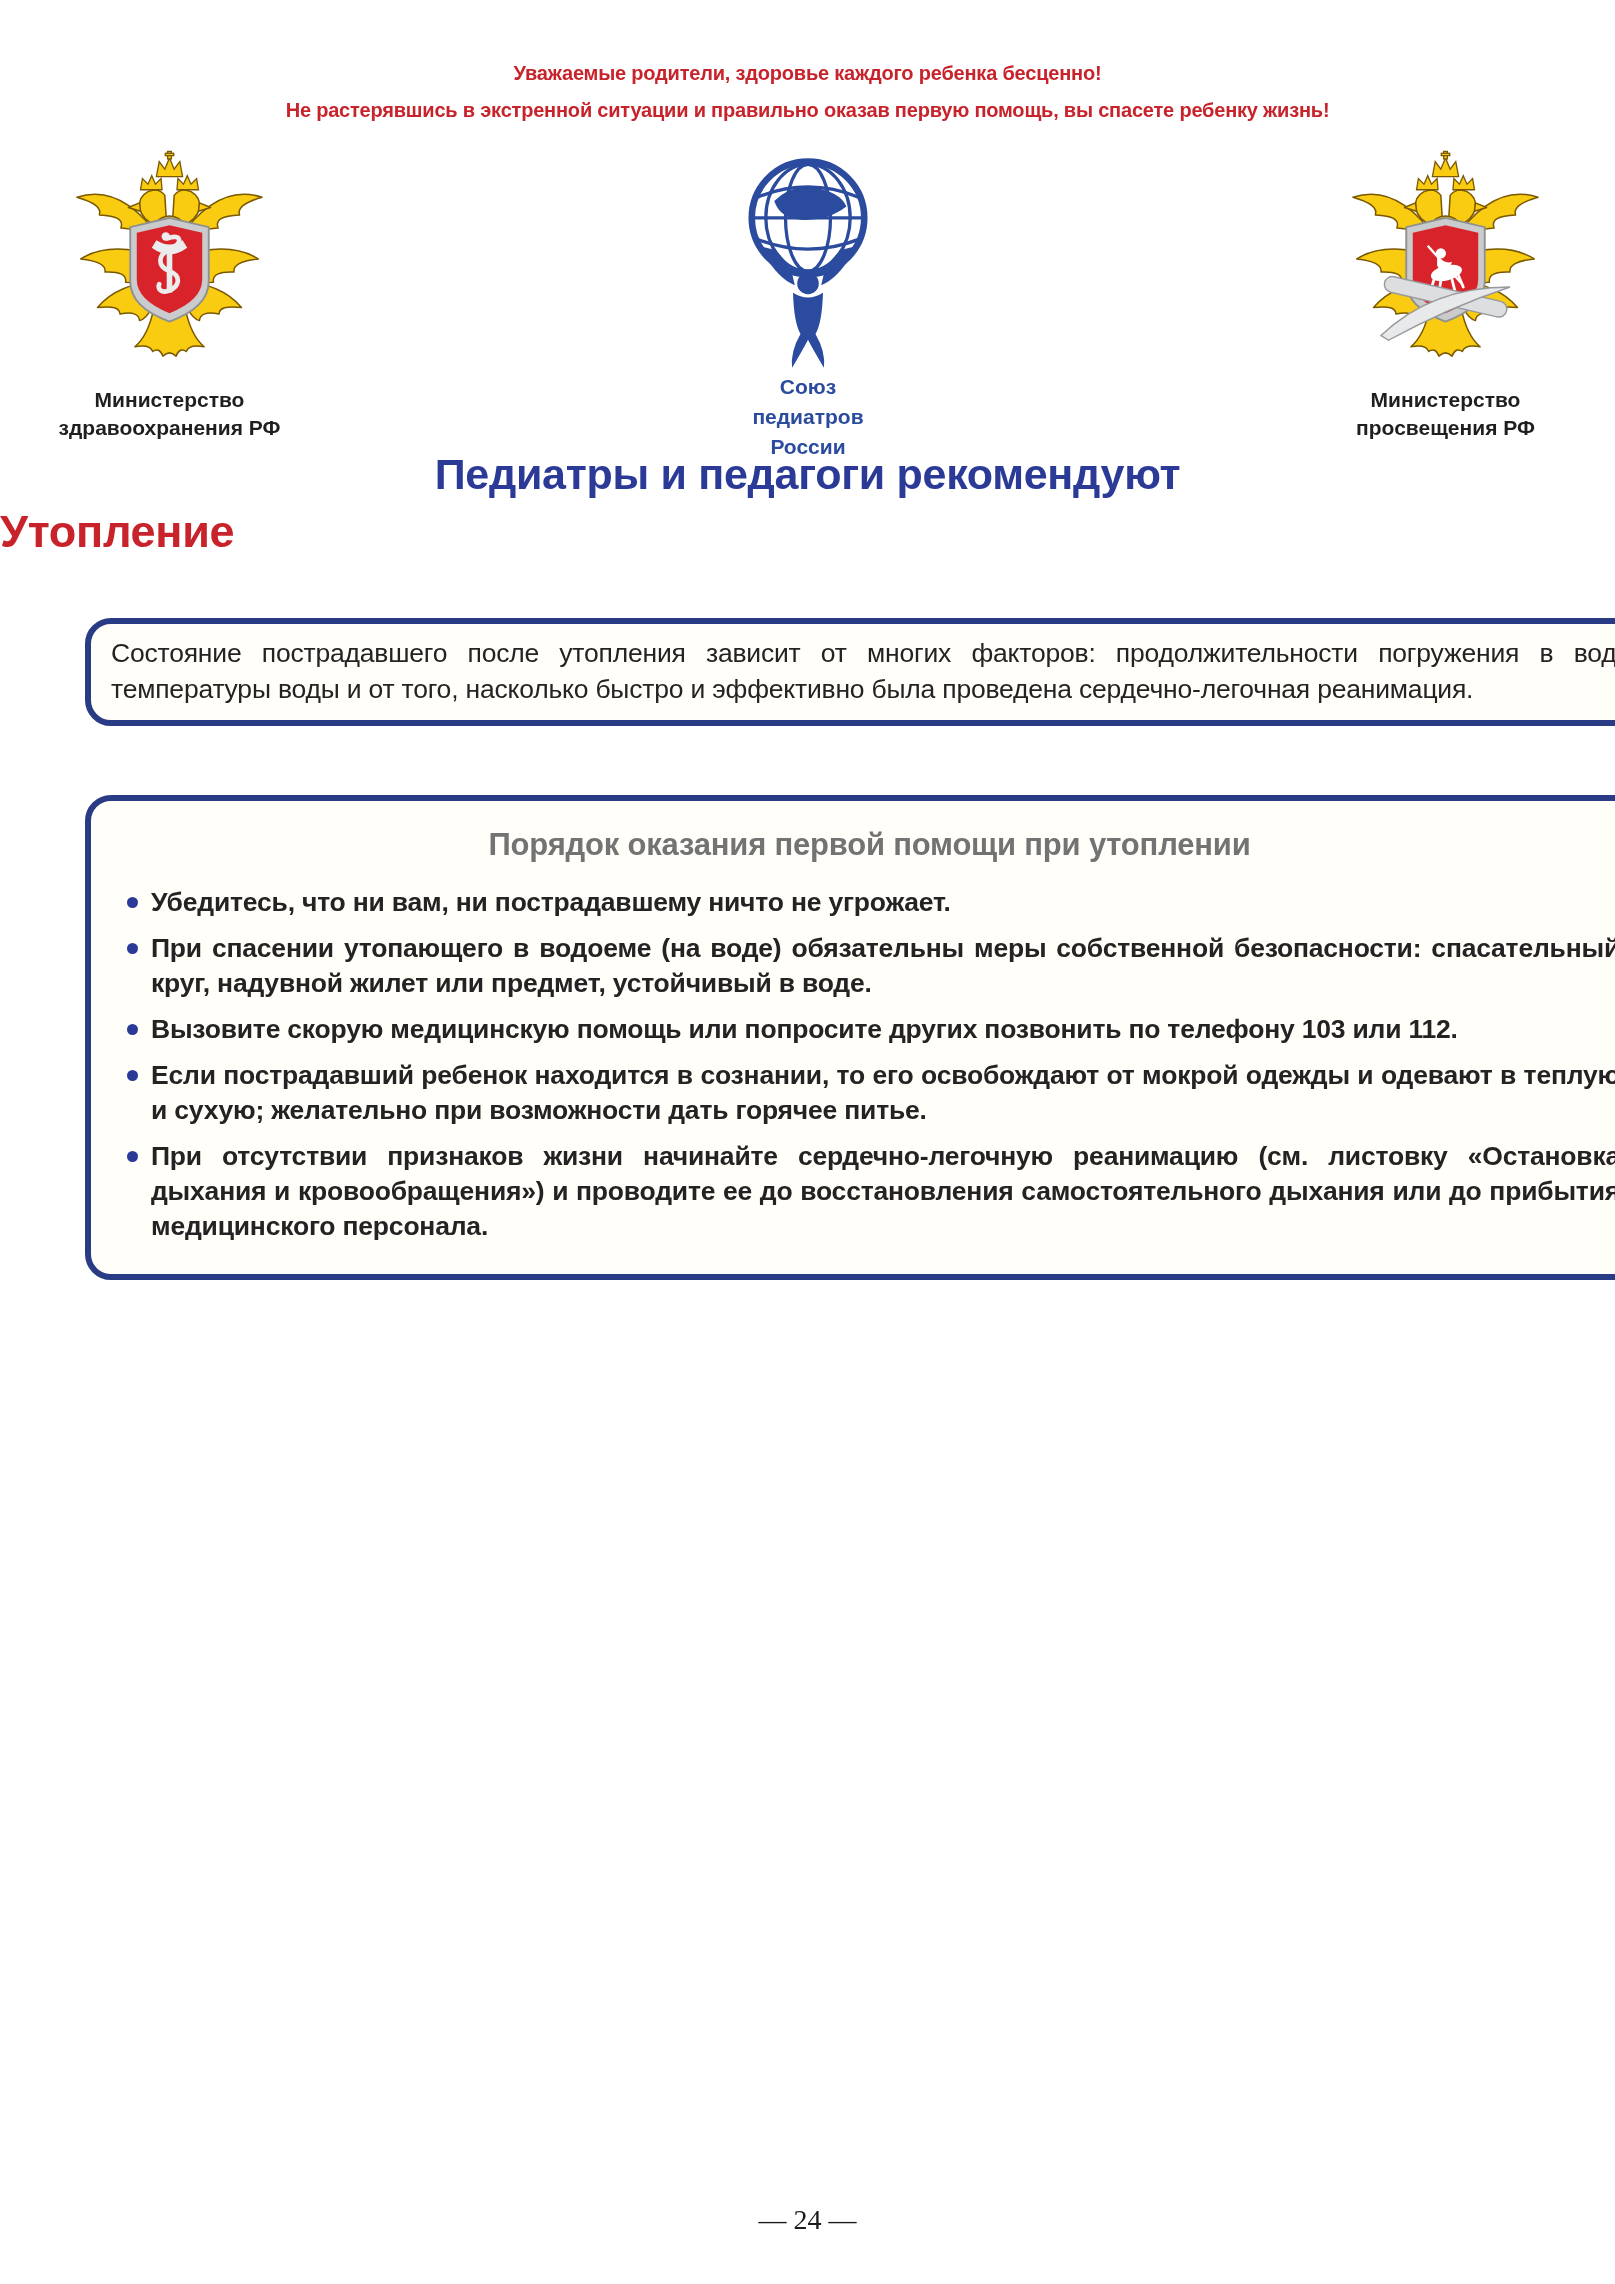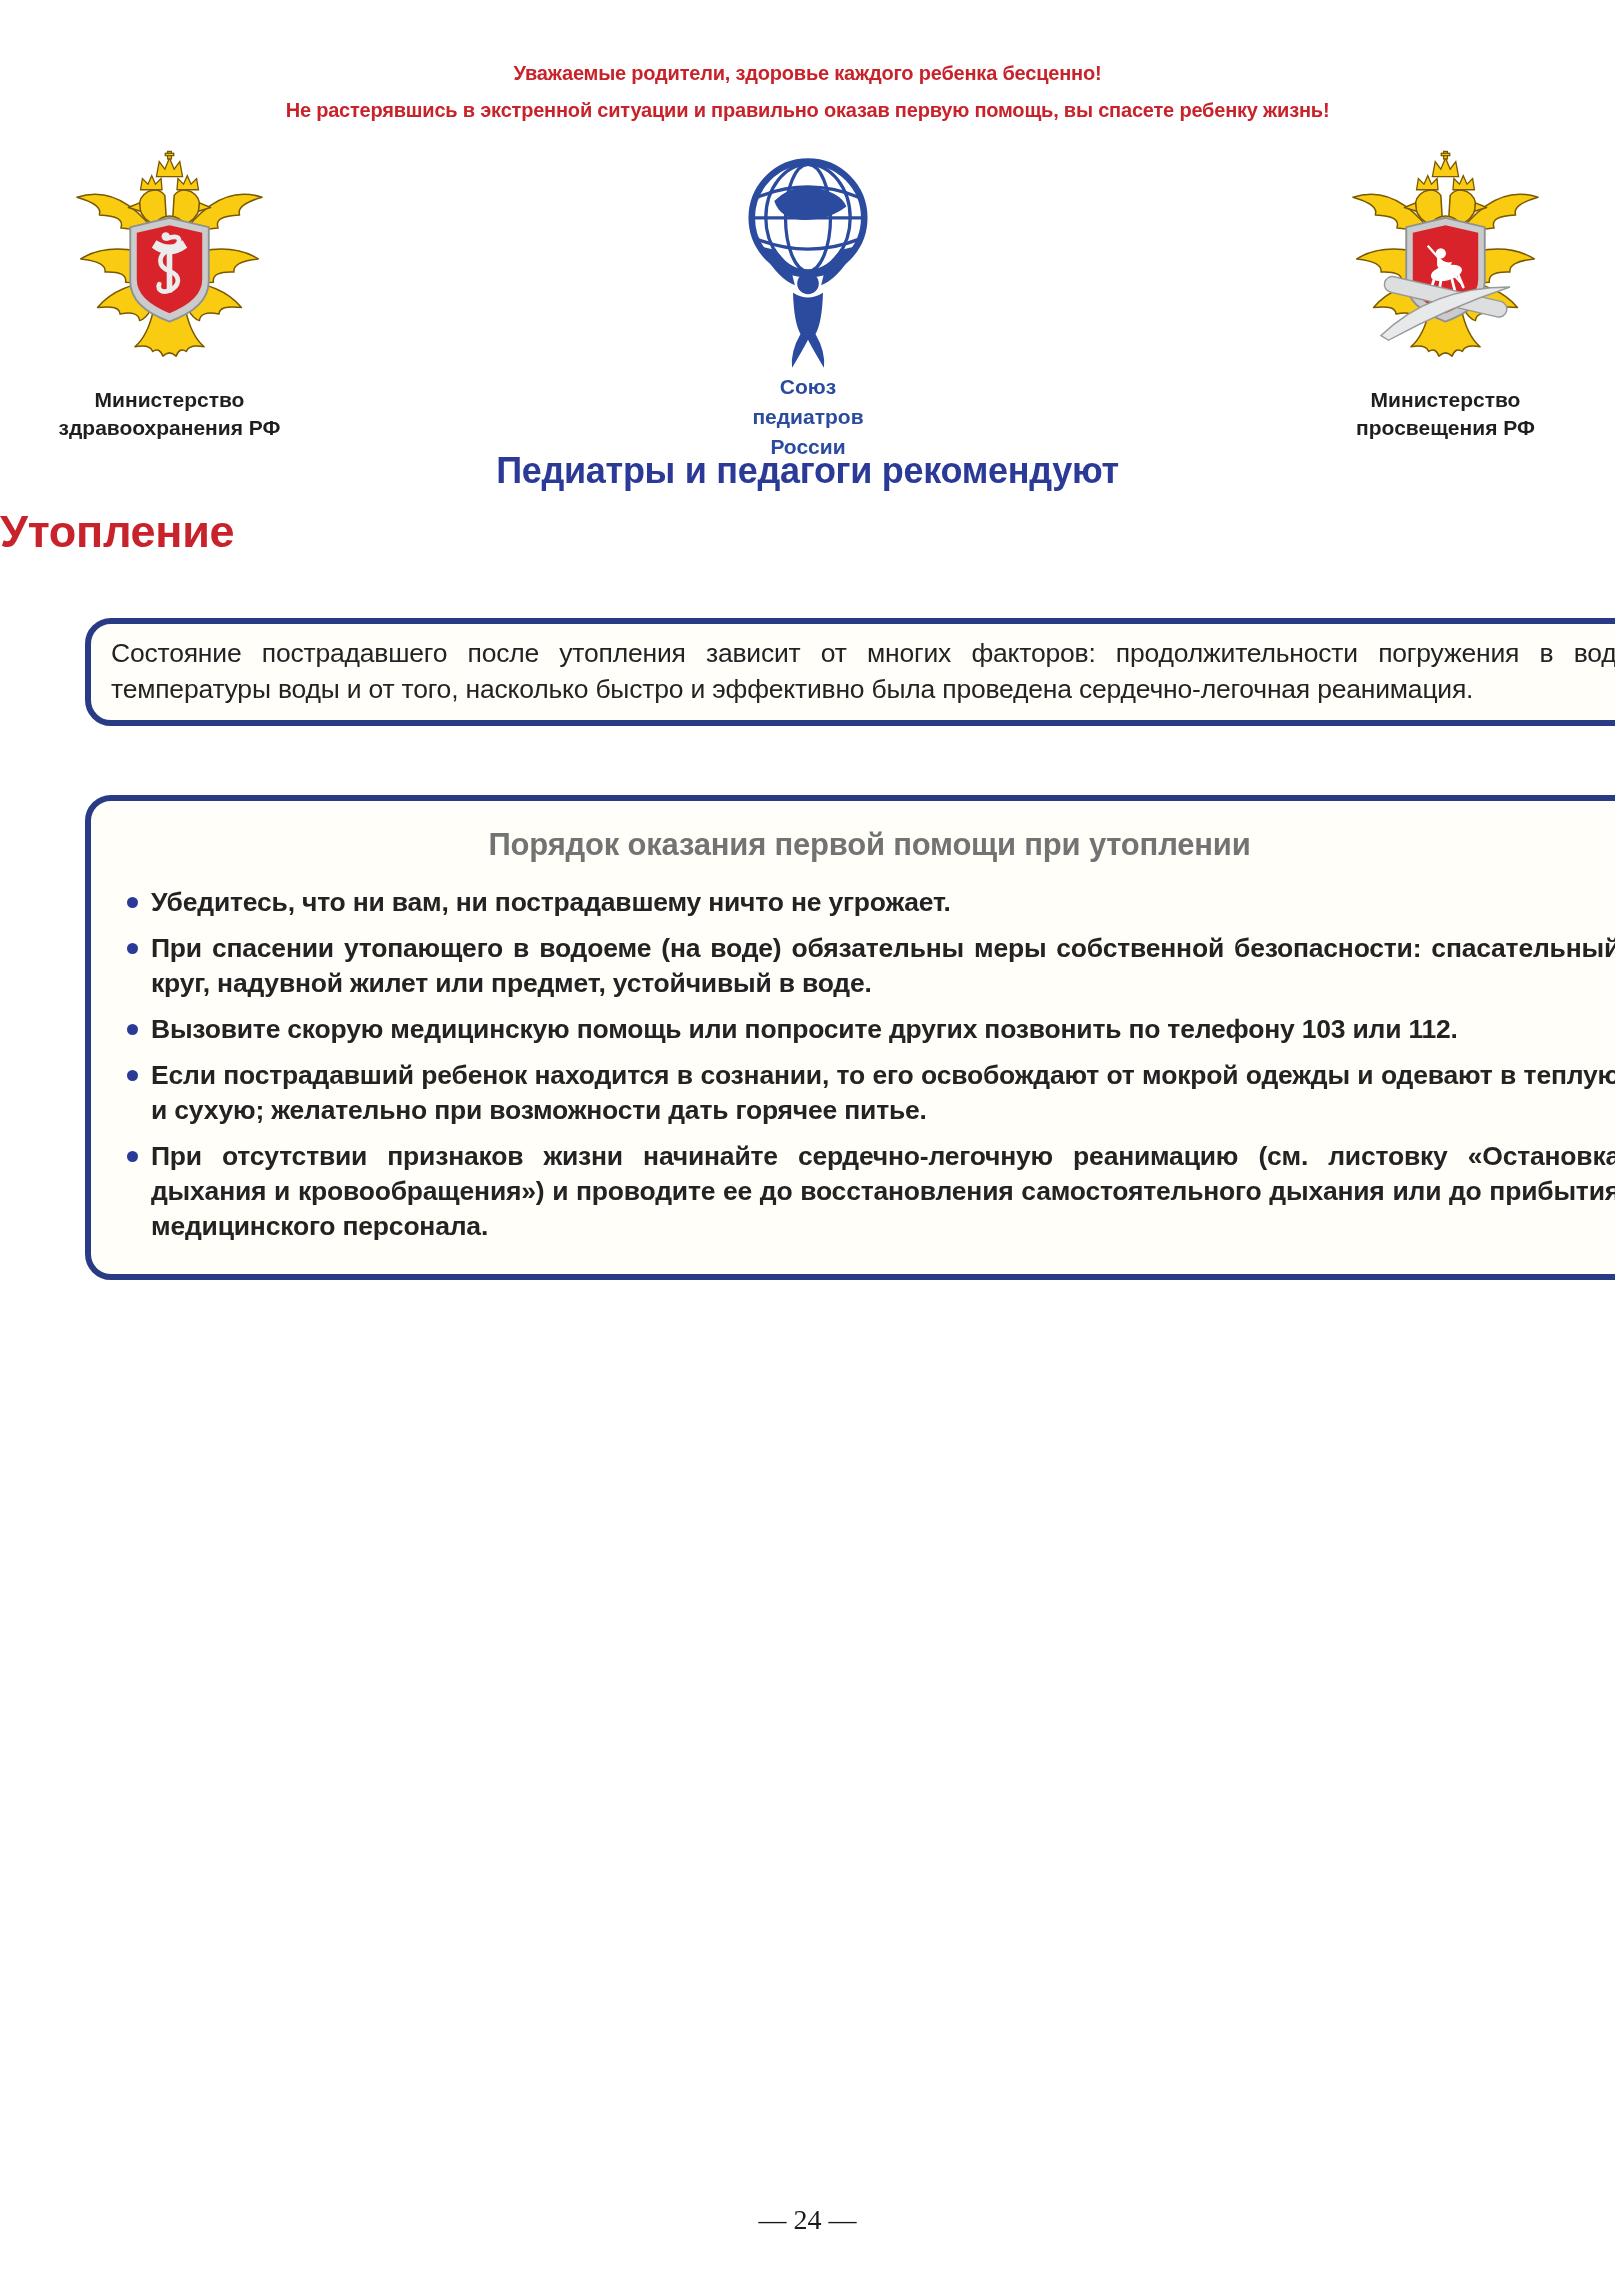--- a/index.html
+++ b/index.html
@@ -20,21 +20,21 @@
     color:var(--accent-red);font-weight:bold;font-size:20px;line-height:37px;letter-spacing:-0.2px;
   }
   .logo{position:absolute;text-align:center;}
   .logo-health{left:52px;top:150px;width:235px;}
   .logo-pediatric{left:733px;top:152px;width:150px;}
   .logo-education{left:1328px;top:150px;width:235px;}
   .logo .cap{font-weight:bold;font-size:21px;line-height:28px;color:#1f1f1f;margin-top:2px;}
   .logo-pediatric .cap{color:var(--logo-blue);line-height:30px;font-size:21px;margin-top:0;}
   .subtitle{
     position:absolute;top:450px;left:0;right:0;text-align:center;
-    color:var(--accent-blue);font-weight:bold;font-size:36px;letter-spacing:-0.3px;
+    color:var(--accent-blue);font-weight:bold;font-size:43px;letter-spacing:-0.3px;
   }
   .doc-title{
     position:absolute;top:506px;left:0;right:0;text-align:left;
     color:var(--accent-red);font-weight:bold;font-size:45px;letter-spacing:-0.3px;
   }
   .box{
     position:absolute;left:85px;width:1575px;background:#fffef9;
     border:6px solid var(--border-navy);border-radius:26px;
   }
   .intro-box{top:618px;padding:11px 20px 13px 20px;}

